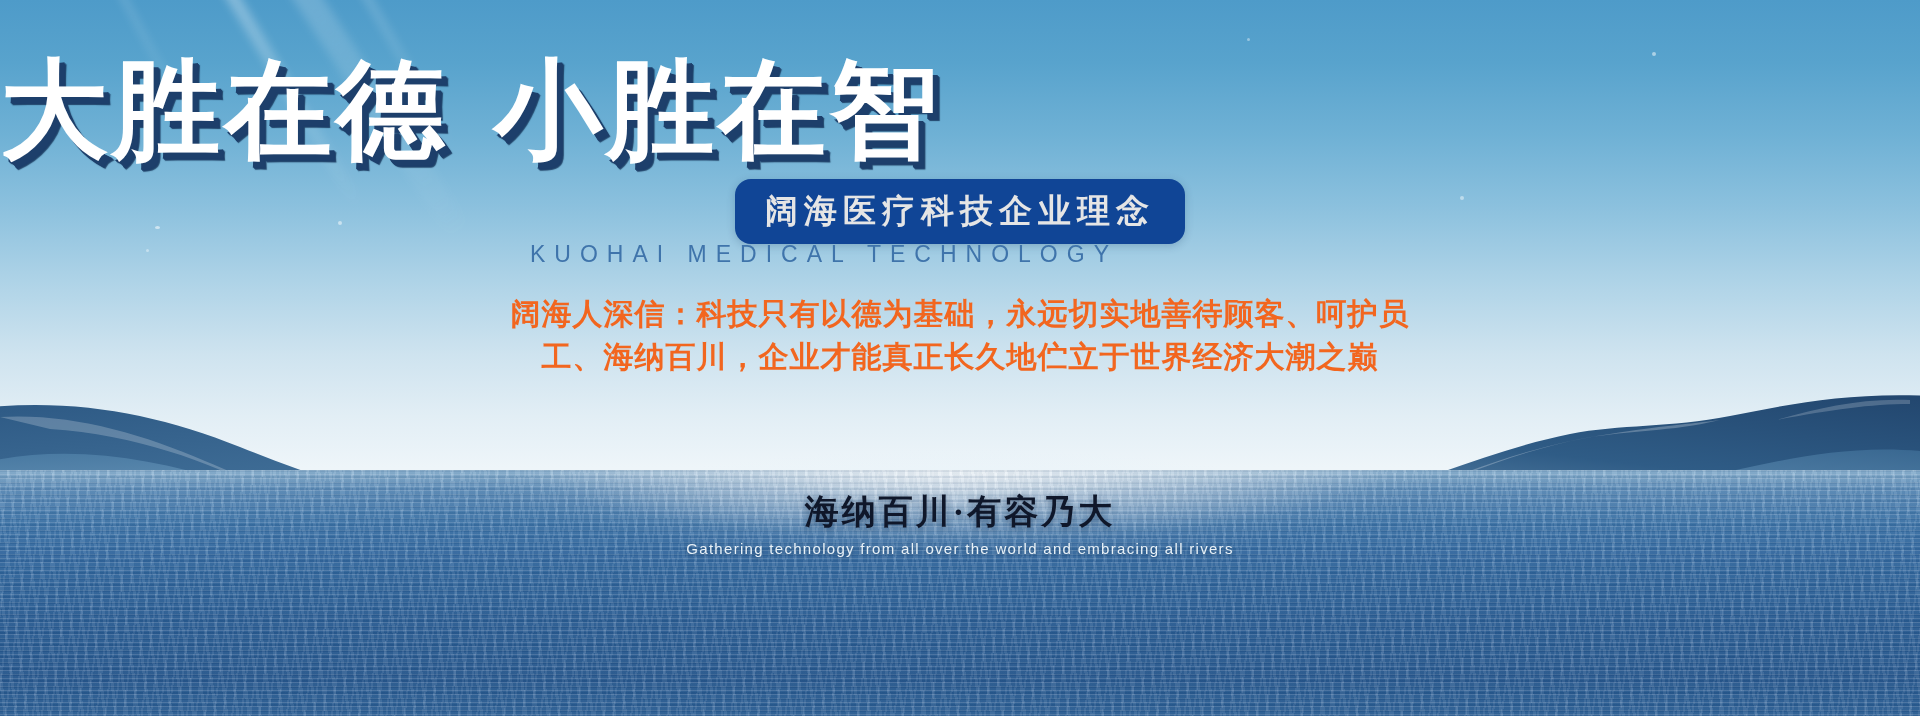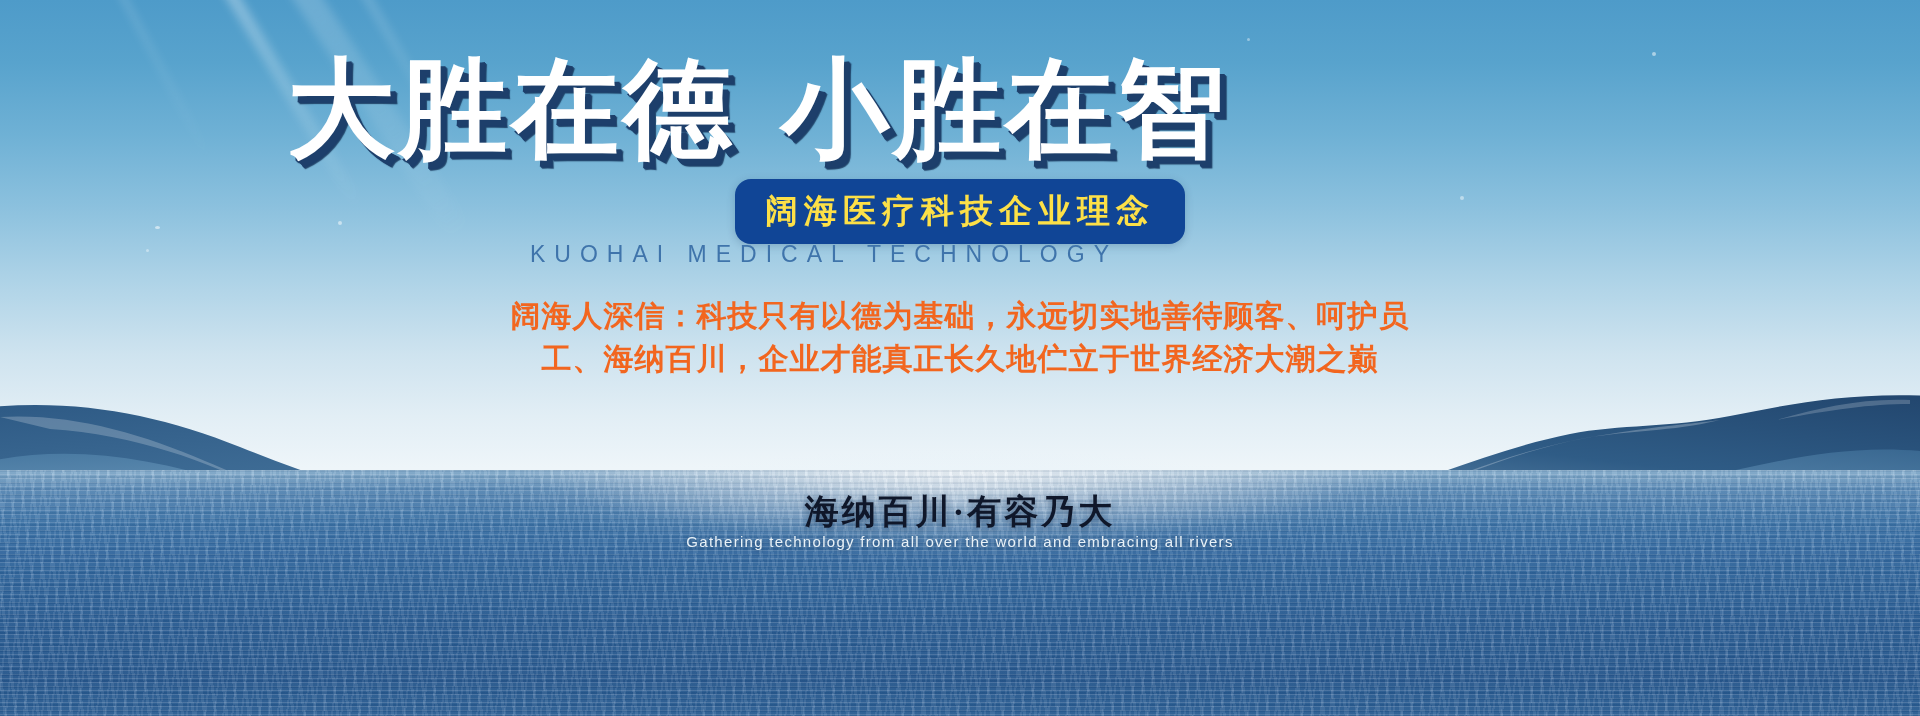--- a/index.html
+++ b/index.html
@@ -111,39 +111,38 @@
     background:radial-gradient(ellipse 480px 90px at 50% 0%,
        rgba(255,255,255,.55) 0%, rgba(255,255,255,.18) 45%, rgba(255,255,255,0) 100%);
     pointer-events:none;
   }
 
   
   .content{ position:absolute; left:0; top:0; width:1920px; height:716px; }
 
   .headline{
     position:absolute; left:0; top:52px; width:1516px;
-    text-align:center;
     font-size:108px; font-weight:700; line-height:1.08;
     color:#ffffff;
     letter-spacing:4px;
-    font-family:Liberation Serif, serif;
+    font-family:Liberation Sans, sans-serif;
     text-shadow:
        5px 6px 0 #1d3f6b,
        6px 7px 0 #1d3f6b,
        7px 8px 1px rgba(20,50,88,.85);
     white-space:nowrap;
   }
   .headline .gap{ display:inline-block; width:46px; }
 
   .badge{
     position:absolute; left:50%; top:179px; transform:translateX(-50%);
     background:#104596;
     border-radius:16px;
     padding:11px 30px 13px;
-    color:#fde047;
+    color:#e5e5e5;
     font-size:33px; font-weight:700; letter-spacing:6px;
     line-height:1.25;
     white-space:nowrap;
     font-family:"Liberation Sans","DejaVu Sans",sans-serif;
     box-shadow:0 2px 8px rgba(16,48,92,.22);
   }
 
   .en-sub{
     position:absolute; left:0; top:241px; width:1648px;
     text-align:center;
@@ -155,36 +154,36 @@
   }
 
   .statement{
     position:absolute; left:50%; top:295px; transform:translateX(-50%);
     width:1060px;
     text-align:center;
     color:#f2661f;
     font-size:30px; font-weight:700;
     line-height:1.42;
     letter-spacing:1px;
-    font-family:Liberation Sans, sans-serif;
+    font-family:Liberation Mono, monospace;
   }
   .statement .line{ display:block; white-space:nowrap; }
 
   .foot{
     position:absolute; left:0; top:492px; width:1920px; text-align:center;
   }
   .foot-cn{
     font-size:34px; font-weight:700; color:#0f172a;
     letter-spacing:3px; line-height:1.2;
     font-family:"Liberation Serif","DejaVu Serif",serif;
     text-shadow:0 2px 7px rgba(14,44,78,.55);
     white-space:nowrap;
   }
   .foot-en{
-    margin-top:0;
+    margin-top:7px;
     font-size:15px; font-weight:400; color:#e9f2f8;
     letter-spacing:1.3px;
     font-family:"Liberation Sans","DejaVu Sans",sans-serif;
     text-shadow:0 1px 4px rgba(14,44,78,.6);
     white-space:nowrap;
   }
 </style>
 </head>
 <body>
 

